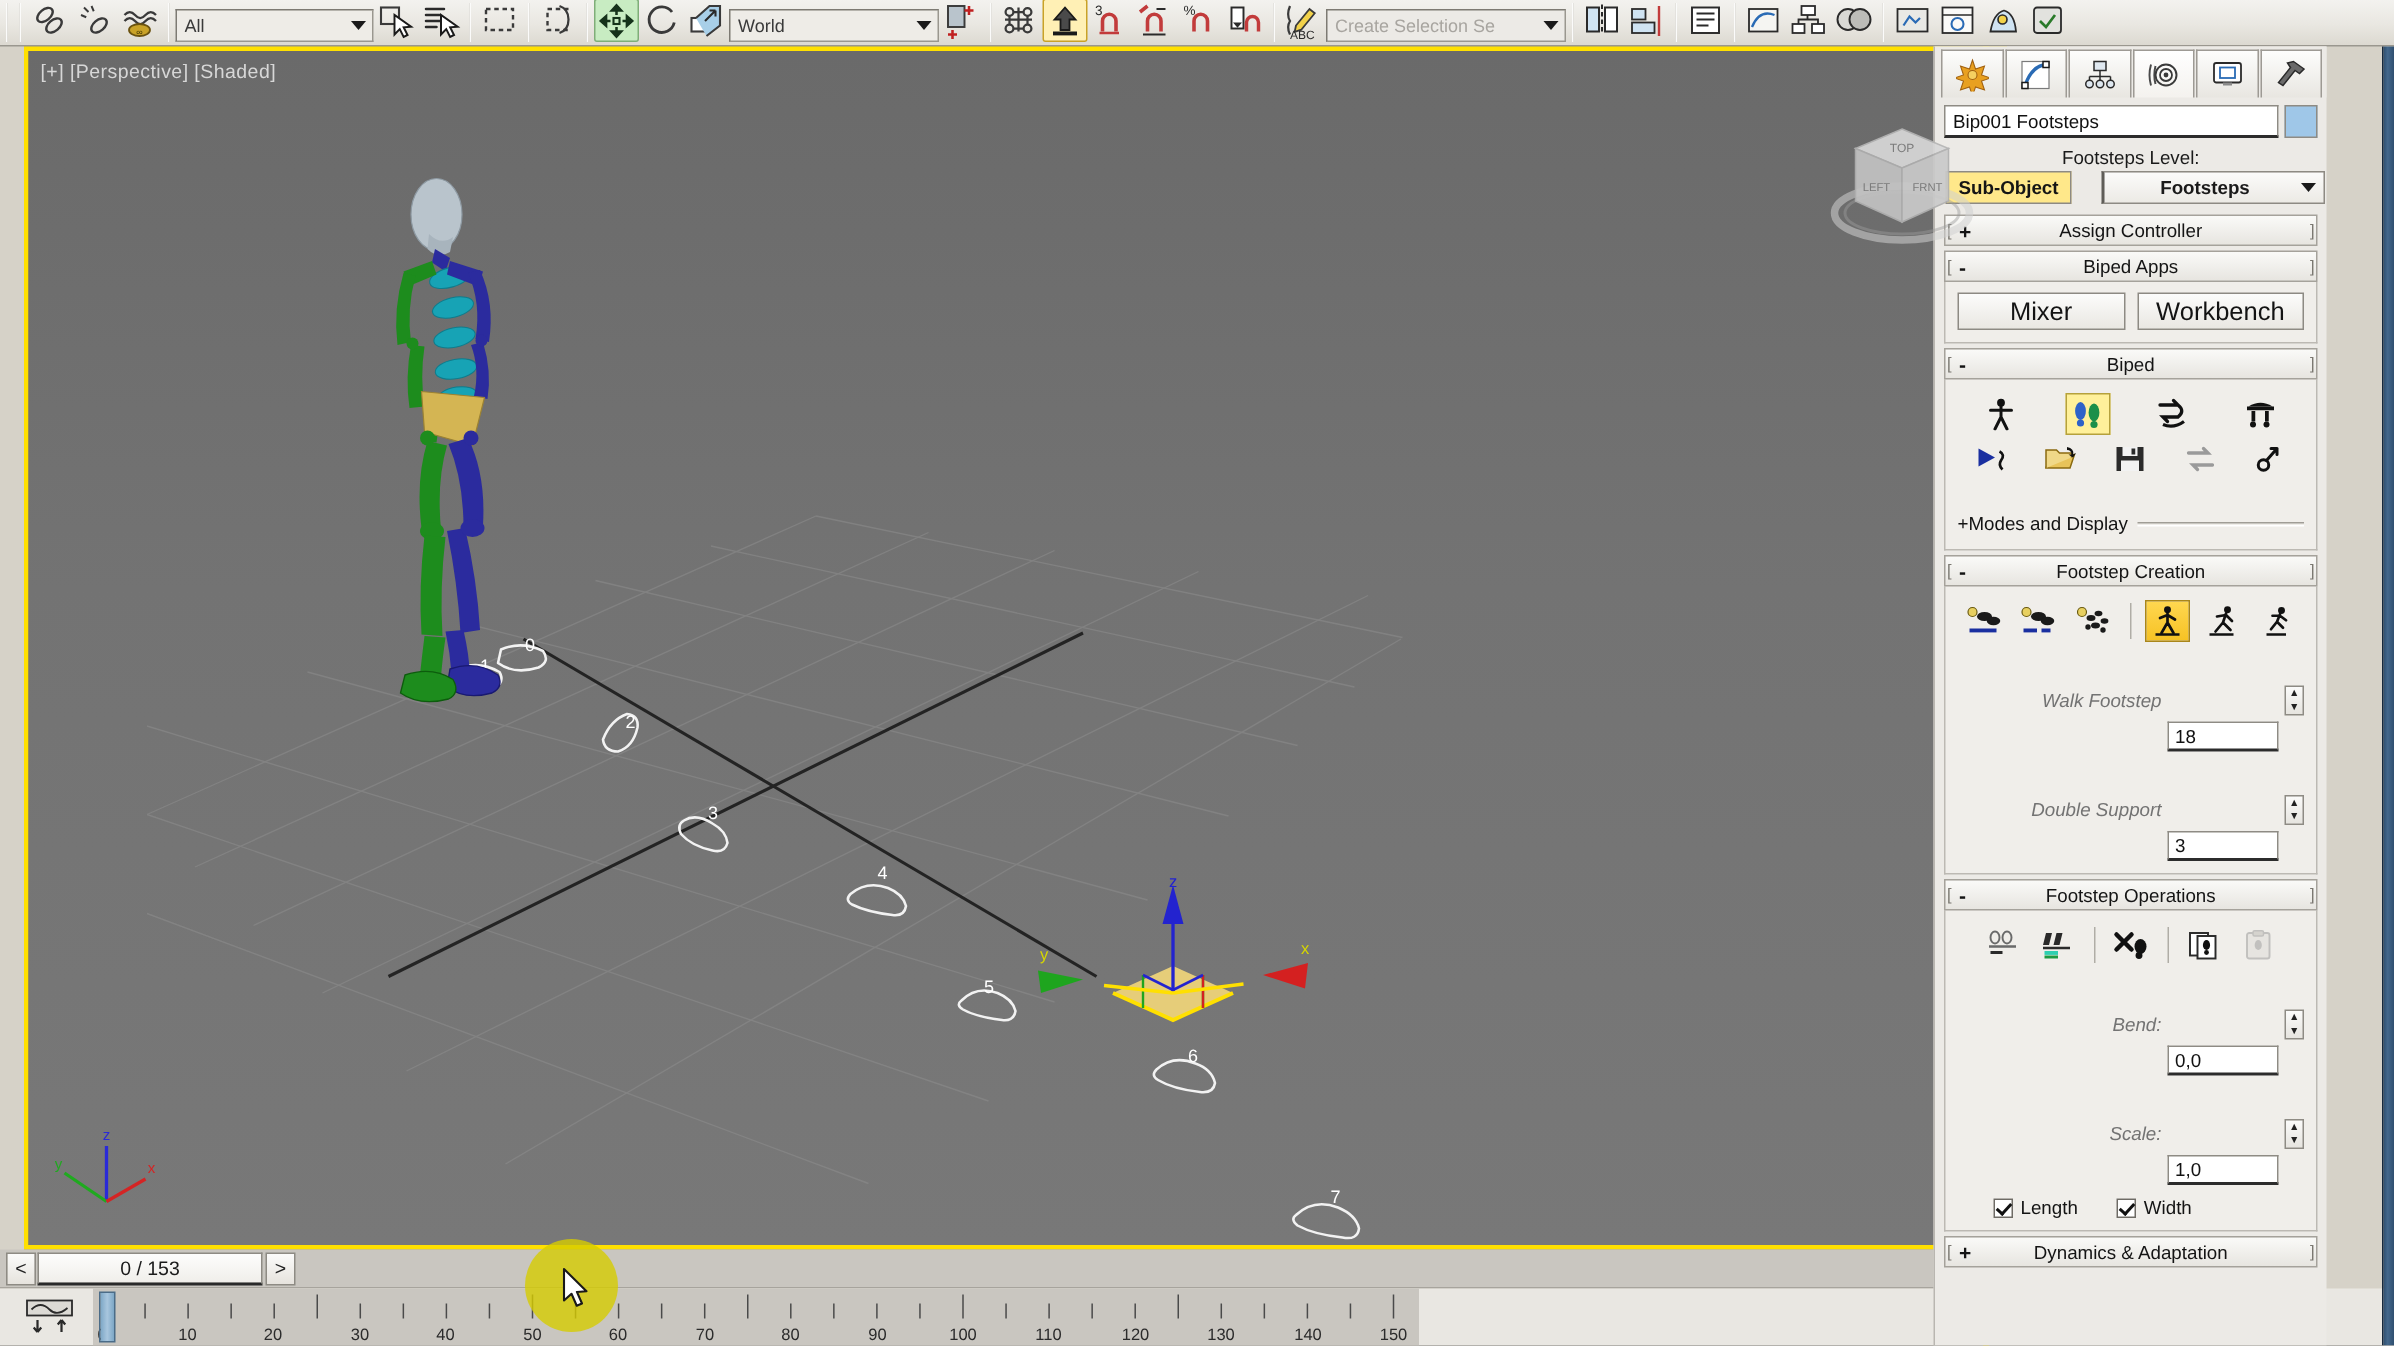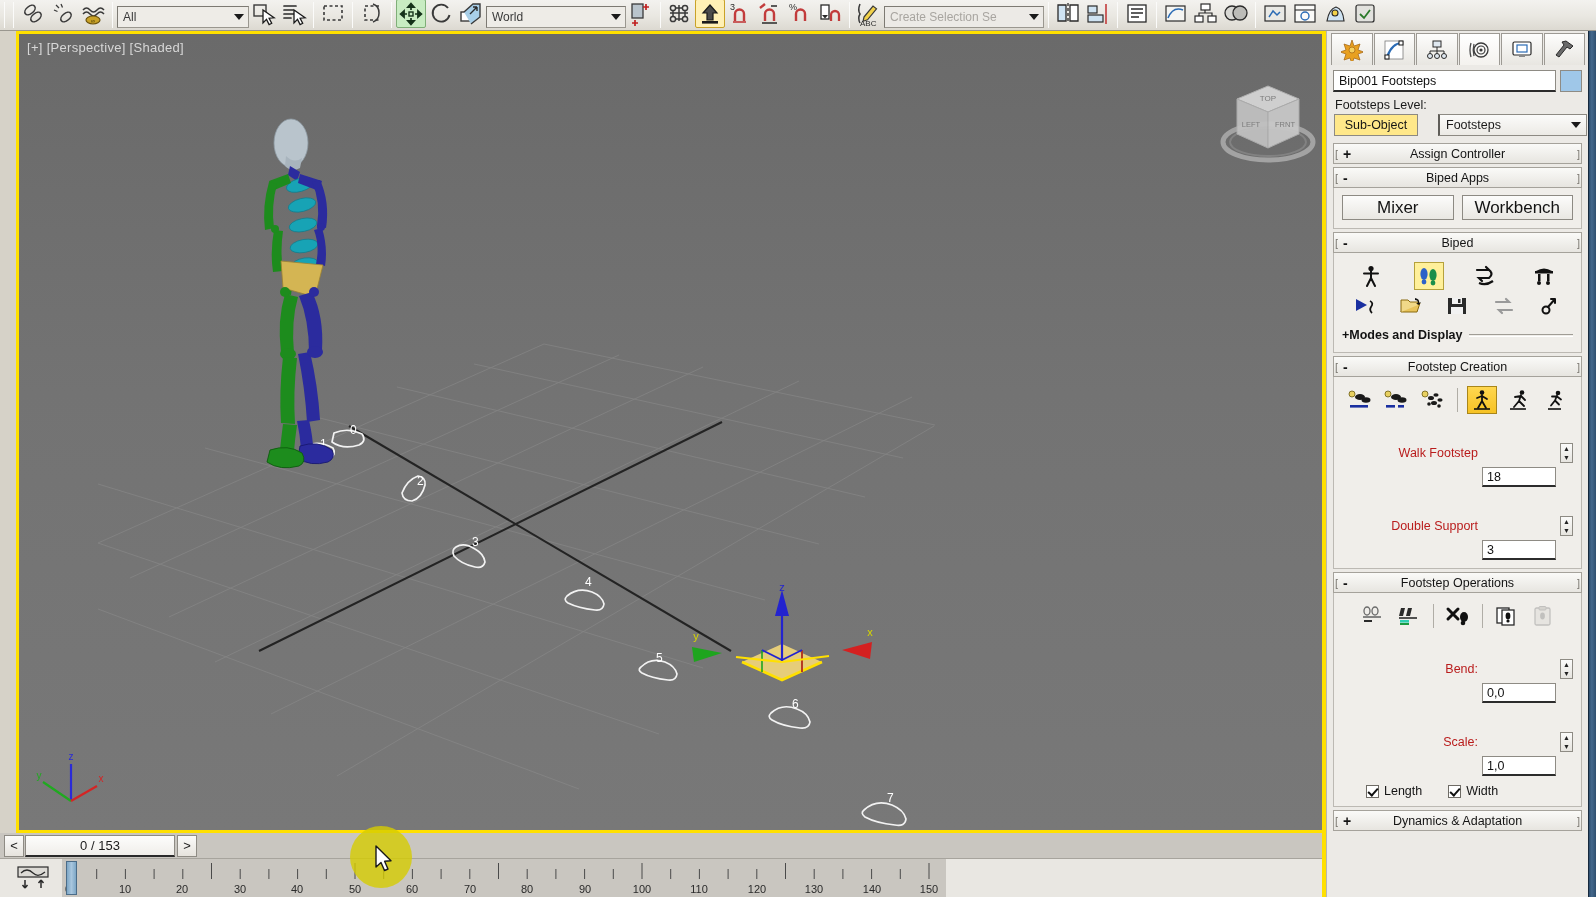--- a/index.html
+++ b/index.html
@@ -111,22 +111,22 @@
   }
   #ruler svg { display: block; }
   #frame-marker {
     position: absolute; left: 66px; top: 2px; width: 11px; height: 34px;
     background: linear-gradient(to right,#7da7c6,#a8c6de,#7da7c6);
     border: 1px solid #4b6c88;
   }
 
   
   #cmdpanel {
-    position: absolute; left: 1326px; top: 31px; width: 262px; height: 866px;
-    background: #eceae6; border-left: 1px solid #b9b6b0;
+    position: absolute; left: 1289px; top: 31px; width: 262px; height: 866px;
+    background: #eceae6; border-left: 1px solid #b9b6b0; text-align: center;
   }
   #panel-scroll-left {
     position: absolute; left: 1322px; top: 31px; width: 4px; height: 866px;
     background: #ffe000;
   }
   #panel-scroll-right {
     position: absolute; right: 0; top: 31px; width: 8px; height: 866px;
     background: linear-gradient(to right,#2f4f6f,#44688c 40%,#2f4f6f);
     border-left: 1px solid #16293d;
   }
@@ -150,21 +150,21 @@
     display: flex; align-items: center; padding-left: 5px;
     font-size: 12.5px; color: #111;
   }
   #cp-color {
     width: 22px; height: 22px; margin-left: 4px;
     background: #9fc7e8; border: 1px solid #8e8b84;
   }
 
   .cp-sect-label { padding: 4px 8px 2px 8px; font-size: 12.5px; color: #1a1a1a; }
 
-  #sel-level-row { display: flex; padding: 0 1px 4px 7px; gap: 20px; }
+  #sel-level-row { display: flex; padding: 0 1px 4px 7px; gap: 20px; font-weight: bold; }
   #sub-object-btn {
     width: 84px; height: 22px; background: #ffe88a;
     border: 1px solid #8d8a83;
     display: flex; align-items: center; justify-content: center;
     font-size: 12.5px; color: #151515;
   }
   #sel-level-combo {
     flex: 1; height: 22px;
     background: linear-gradient(to bottom,#fbfbfa,#eceae5);
     border: 1px solid #8d8a83; border-left: 2px solid #5f5d58;
@@ -226,29 +226,29 @@
   }
   .icon-btn.hl {
     background: #fff09a; border: 1px solid #b5a13c;
   }
   .icon-btn.hl-gold {
     background: linear-gradient(to bottom,#ffd750,#f6c224);
     border: 1px solid #a9861a;
   }
 
   .modes-bar {
-    margin-top: 6px; height: 18px; display: flex; align-items: center;
-    font-size: 12.5px; color: #131313; font-weight: bold;
+    margin-top: 20px; height: 18px; display: flex; align-items: center;
+    font-size: 12.5px; color: #131313;
   }
   .modes-bar .ln { flex: 1; height: 3px; margin-left: 6px;
     border-top: 1px solid #a09d96; border-bottom: 1px solid #ffffff; }
 
   .spin-row { display: flex; align-items: center; justify-content: flex-end;
               margin-top: 5px; gap: 4px; }
-  .spin-lbl { font-size: 12.5px; color: #b91c1c; white-space: nowrap; }
+  .spin-lbl { font-size: 12.5px; color: #737373; white-space: nowrap; font-style: italic; }
   .spin-field {
     width: 74px; height: 20px; background: #ffffff;
     border: 1px solid #8e8b84; border-bottom: 2px solid #2c2c2c;
     display: flex; align-items: center; padding-left: 4px;
     font-size: 12.5px; color: #111; margin-top: 48px;
   }
   .spin-btns {
     width: 13px; height: 20px; display: flex; flex-direction: column;
     background: linear-gradient(to bottom,#fbfbfa,#e6e4df);
     border: 1px solid #8e8b84;

